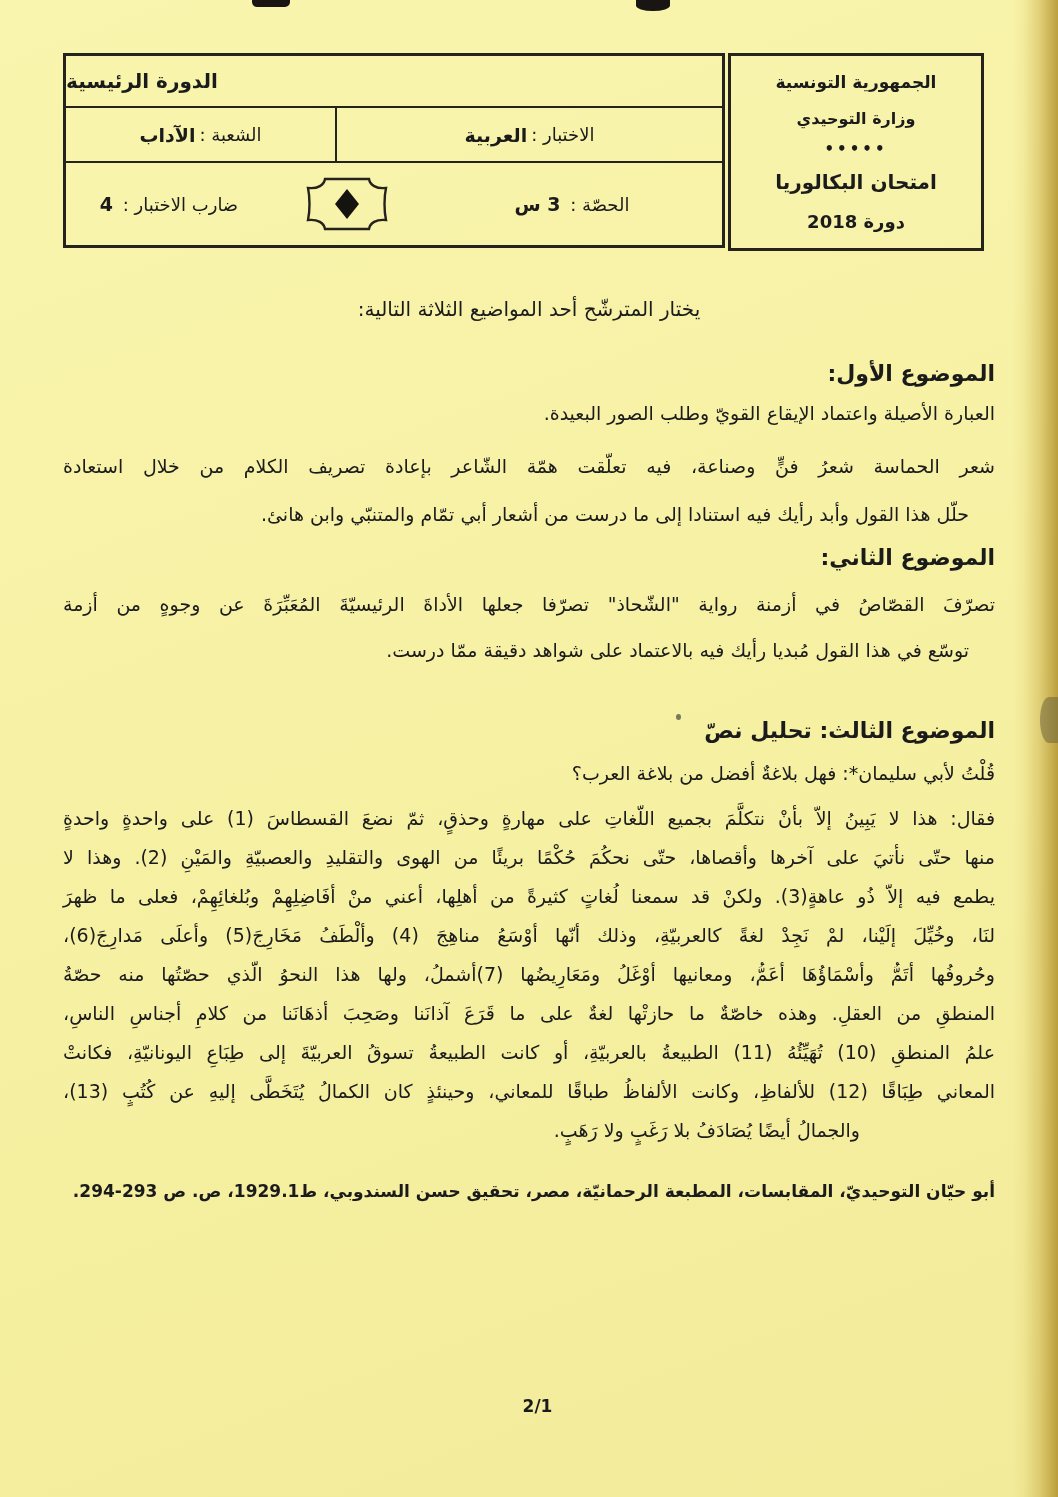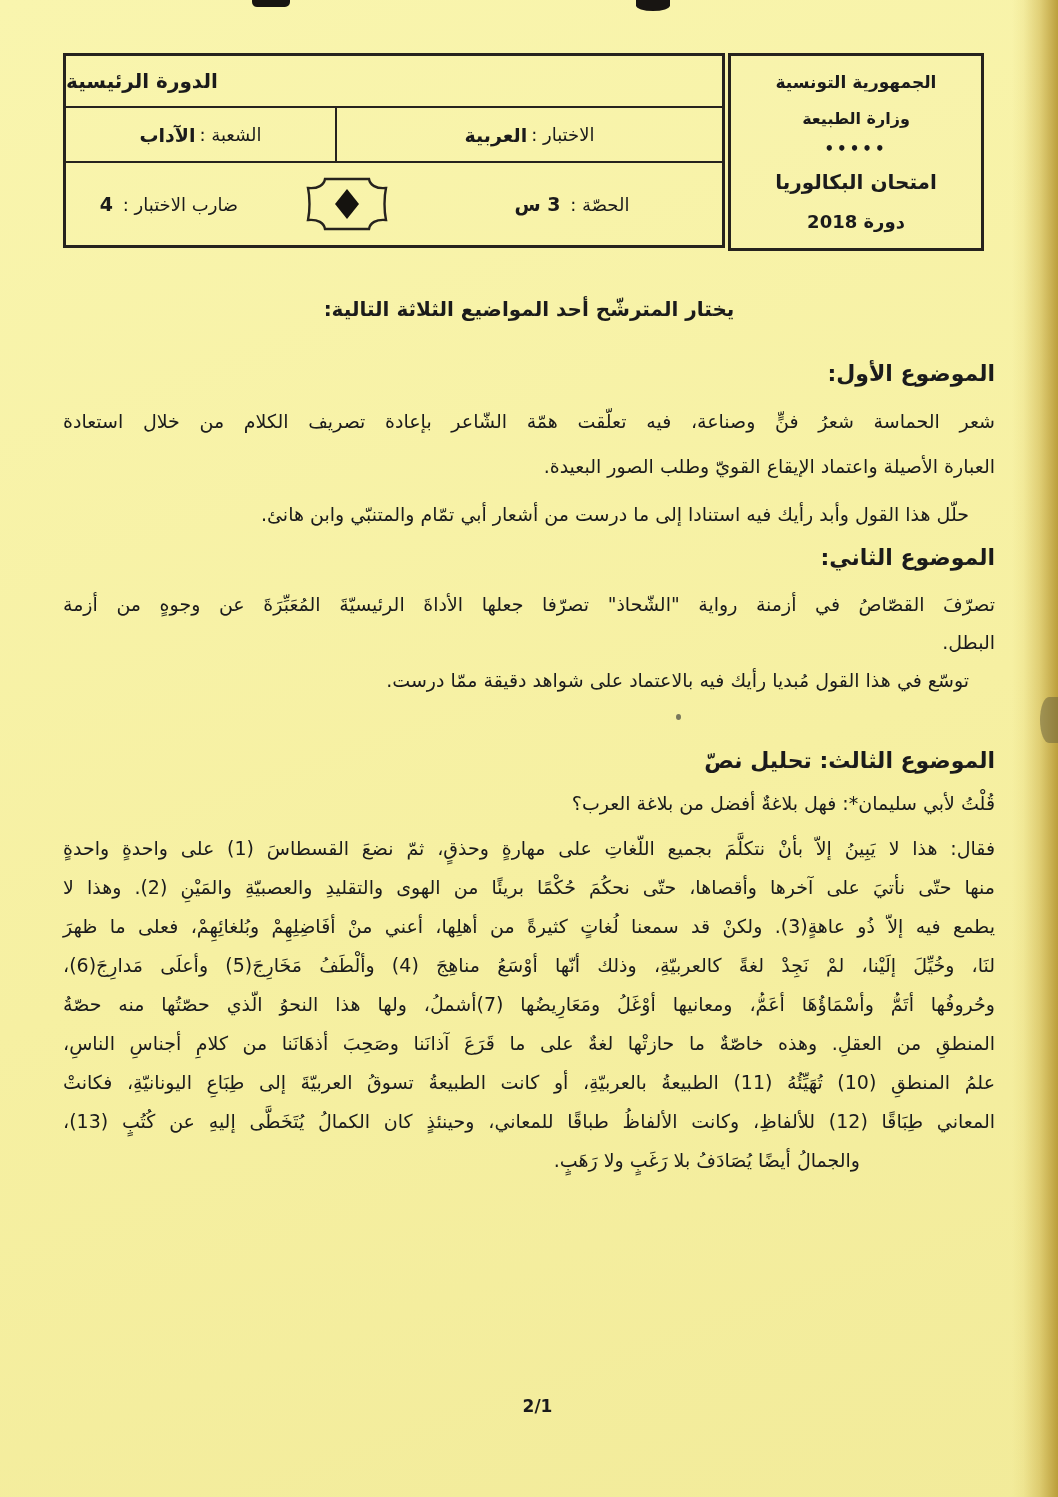--- a/index.html
+++ b/index.html
@@ -58,21 +58,21 @@
   .row3 { flex:1; display:flex; align-items:center; }
   .duration { width:300px; text-align:center; font-size:18px; }
   .badge-wrap { width:150px; display:flex; justify-content:center; }
   .coefficient { flex:1; text-align:center; font-size:18px; }
 
   
   .content {
     position:absolute; top:285px; right:63px; left:63px;
     direction:rtl; text-align:right;
   }
-  .instruction { margin-top:6px; line-height:36px; text-align:center; font-size:20px; font-weight:700; }
+  .instruction { margin-top:6px; line-height:36px; text-align:center; font-size:20px; font-weight:400; }
   .topic-title { line-height:34px; font-size:22px; font-weight:700; }
   .t1-title { margin-top:30px; }
   .p-line  { line-height:45px; font-size:19px; }
   .jfull   { text-align:justify; text-align-last:justify; }
   .t1-l1 { margin-top:8px; }
   .task  { text-indent:26px; }
   .t1-task { margin-top:3px; }
   .t2-title { margin-top:4px; }
   .t2-l1 { margin-top:7px; }
   .t2-l2 { line-height:30px; }
@@ -97,21 +97,21 @@
 <div class="page">
 
   <div class="right-band"></div>
   <div class="smudge-a"></div>
   <div class="smudge-b"></div>
   <div class="edge-blob"></div>
   <div class="tiny-dot"></div>
 
   <div class="gov-box">
     <div class="gov-line1">الجمهورية التونسية</div>
-    <div class="gov-line2">وزارة الطبيعة</div>
+    <div class="gov-line2">وزارة التوحيدي</div>
     <div class="gov-dots">•••••</div>
     <div class="gov-line3">امتحان البكالوريا</div>
     <div class="gov-line4">دورة 2018</div>
   </div>
 
   <div class="exam-table">
     <div class="row1">
       <span>الدورة الرئيسية</span>
     </div>
     <div class="row2">
@@ -139,41 +139,41 @@
         <span class="lbl">ضارب الاختبار :</span>
         <span class="val">4</span>
       </div>
     </div>
   </div>
 
   <div class="content">
     <div class="instruction">يختار المترشّح أحد المواضيع الثلاثة التالية:</div>
 
     <div class="topic-title t1-title">الموضوع الأول:</div>
+    <div class="p-line">العبارة الأصيلة واعتماد الإيقاع القويّ وطلب الصور البعيدة.</div>
     <div class="p-line jfull t1-l1">شعر الحماسة شعرُ فنٍّ وصناعة، فيه تعلّقت همّة الشّاعر بإعادة تصريف الكلام من خلال استعادة</div>
-    <div class="p-line">العبارة الأصيلة واعتماد الإيقاع القويّ وطلب الصور البعيدة.</div>
     <div class="p-line task t1-task">حلّل هذا القول وأبد رأيك فيه استنادا إلى ما درست من أشعار أبي تمّام والمتنبّي وابن هانئ.</div>
 
     <div class="topic-title t2-title">الموضوع الثاني:</div>
     <div class="p-line jfull t2-l1">تصرّفَ القصّاصُ في أزمنة رواية "الشّحاذ" تصرّفا جعلها الأداةَ الرئيسيّةَ المُعَبِّرَةَ عن وجوهٍ من أزمة</div>
-    <div class="p-line t2-l2">البطل.</div>
     <div class="p-line task t2-task">توسّع في هذا القول مُبديا رأيك فيه بالاعتماد على شواهد دقيقة ممّا درست.</div>
 
     <div class="topic-title t3-title">الموضوع الثالث: تحليل نصّ</div>
     <div class="t3-intro">قُلْتُ لأبي سليمان*: فهل بلاغةٌ أفضل من بلاغة العرب؟</div>
 
     <div class="passage">
       <div class="ps-line jfull">فقال: هذا لا يَبِينُ إلاّ بأنْ نتكلَّمَ بجميع اللّغاتِ على مهارةٍ وحذقٍ، ثمّ نضعَ القسطاسَ (1) على واحدةٍ واحدةٍ</div>
       <div class="ps-line jfull">منها حتّى نأتيَ على آخرها وأقصاها، حتّى نحكُمَ حُكْمًا بريئًا من الهوى والتقليدِ والعصبيّةِ والمَيْنِ (2). وهذا لا</div>
       <div class="ps-line jfull">يطمع فيه إلاّ ذُو عاهةٍ(3). ولكنْ قد سمعنا لُغاتٍ كثيرةً من أهلِها، أعني منْ أفَاضِلِهِمْ وبُلغائِهِمْ، فعلى ما ظهرَ</div>
       <div class="ps-line jfull">لنَا، وخُيِّلَ إلَيْنا، لمْ نَجِدْ لغةً كالعربيّةِ، وذلك أنّها أوْسَعُ مناهِجَ (4) وألْطَفُ مَخَارِجَ(5) وأعلَى مَدارِجَ(6)،</div>
       <div class="ps-line jfull">وحُروفُها أتَمُّ وأسْمَاؤُهَا أعَمُّ، ومعانيها أوْغَلُ ومَعَارِيضُها (7)أشملُ، ولها هذا النحوُ الّذي حصّتُها منه حصّةُ</div>
       <div class="ps-line jfull">المنطقِ من العقلِ. وهذه خاصّةٌ ما حازتْها لغةٌ على ما قَرَعَ آذانَنا وصَحِبَ أذهَانَنا من كلامِ أجناسِ الناسِ،</div>
       <div class="ps-line jfull">علمُ المنطقِ (10) تُهَيِّئُهُ (11) الطبيعةُ بالعربيّةِ، أو كانت الطبيعةُ تسوقُ العربيّةَ إلى طِبَاعِ اليونانيّةِ، فكانتْ</div>
       <div class="ps-line jfull">المعاني طِبَاقًا (12) للألفاظِ، وكانت الألفاظُ طباقًا للمعاني، وحينئذٍ كان الكمالُ يُتَخَطَّى إليهِ عن كُتُبٍ (13)،</div>
       <div class="ps-line ps-last">والجمالُ أيضًا يُصَادَفُ بلا رَغَبٍ ولا رَهَبٍ.</div>
     </div>
 
+    <div class="source">أبو حيّان التوحيديّ، المقابسات، المطبعة الرحمانيّة، مصر، تحقيق حسن السندوبي، ط1929.1، ص. ص 293-294.</div>
   </div>
 
   <div class="footer">2/1</div>
 
 </div>
 
 </body></html>

